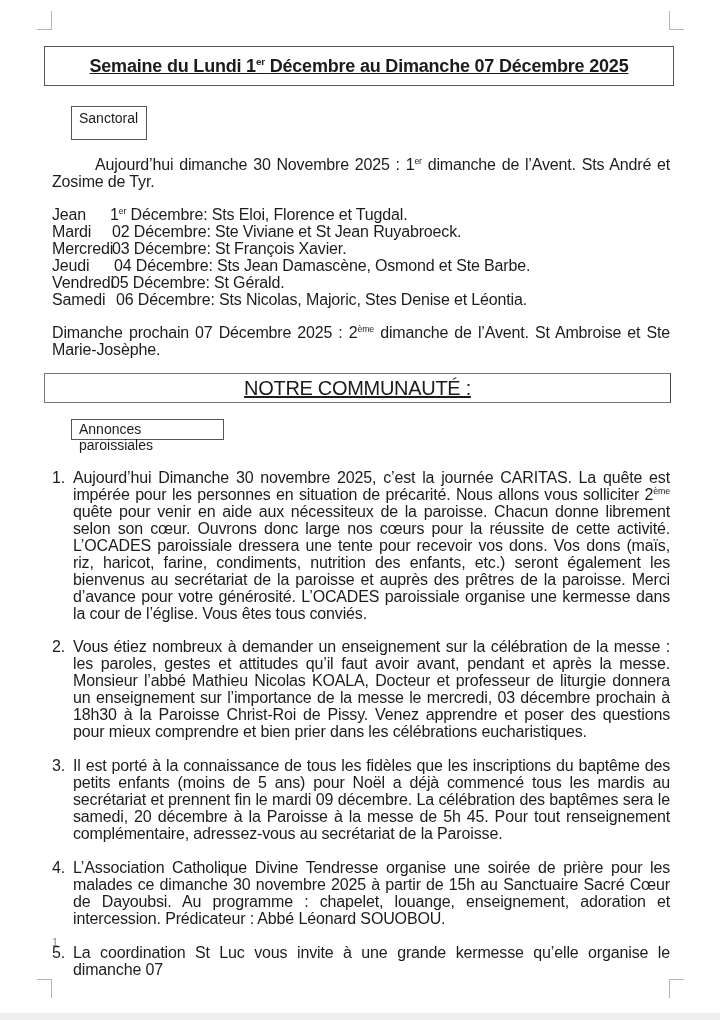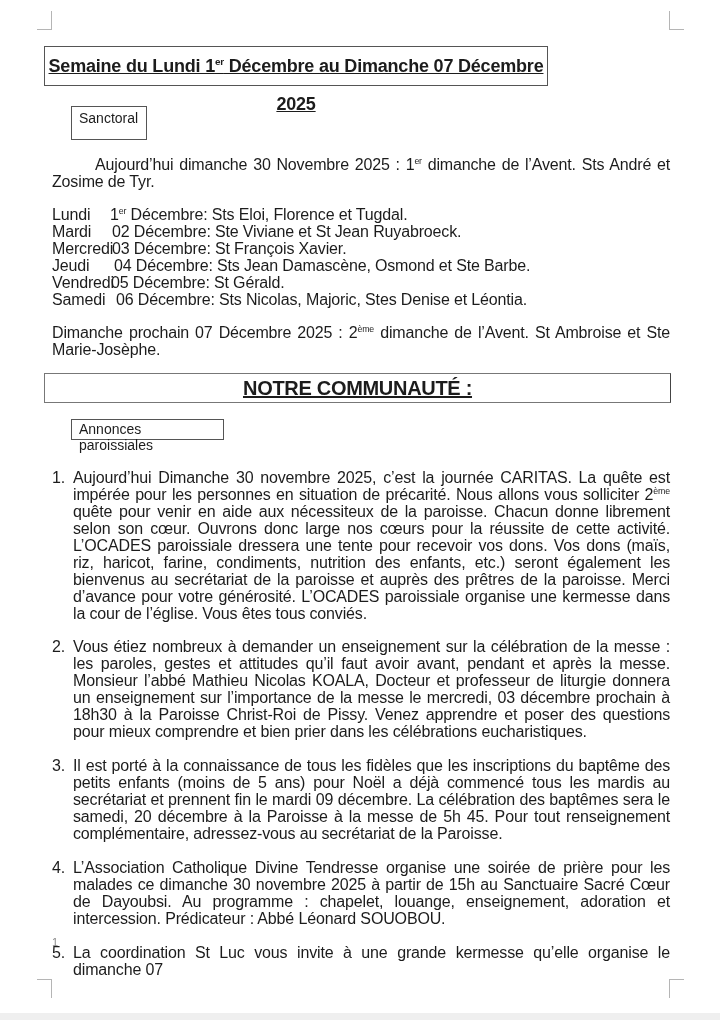--- a/index.html
+++ b/index.html
@@ -14,21 +14,21 @@
     width: 720px; height: 1013px;
     background: #ffffff;
   }
   .corner { position: absolute; width: 14px; height: 18px; border-color: #b5b5b5; border-style: solid; border-width: 0; }
   .corner.tl { left: 37px; top: 11px; border-right-width: 1px; border-bottom-width: 1px; }
   .corner.tr { left: 669px; top: 11px; border-left-width: 1px; border-bottom-width: 1px; }
   .corner.bl { left: 37px; top: 979px; border-right-width: 1px; border-top-width: 1px; }
   .corner.br { left: 669px; top: 979px; border-left-width: 1px; border-top-width: 1px; }
 
   .title-box {
-    position: absolute; left: 44px; top: 46px; width: 504px; height: 40px;
+    position: absolute; left: 44px; top: 46px; width: 630px; height: 40px;
     border: 1px solid #555;
     box-sizing: border-box;
     text-align: center;
   }
   .title-box h1 {
     margin: 0; font-size: 18px; font-weight: bold; line-height: 38px;
     text-decoration: underline; letter-spacing: -0.2px;
     font-family: "Liberation Sans Narrow", "Liberation Sans", sans-serif;
   }
   sup { font-size: 0.55em; line-height: 0; vertical-align: super; }
@@ -50,21 +50,21 @@
   .week { position: absolute; left: 52px; top: 206px; width: 500px; }
   .week-row { display: flex; height: 17px; white-space: nowrap; }
   .week-row .day { display: inline-block; }
   .week-row .date { display: inline-block; }
 
   .section-box {
     position: absolute; left: 44px; top: 373px; width: 627px; height: 30px;
     border: 1px solid #777; border-right-color: #444; box-sizing: border-box; text-align: center;
   }
   .section-box h2 {
-    margin: 0; font-size: 20px; font-weight: bold; line-height: 28px;
+    margin: 0; font-size: 20px; font-weight: normal; line-height: 28px;
     text-decoration: underline; letter-spacing: -0.3px;
   }
 
   .announcements { position: absolute; left: 52px; top: 469px; width: 618px; margin: 0; padding: 0; list-style: none; }
   .announcements li { position: relative; padding-left: 21px; text-align: justify; }
   .announcements li .num { position: absolute; left: 0; top: 0; }
   .a1 { margin-bottom: 16px; }
   .a2 { margin-bottom: 17px; }
   .a3 { margin-bottom: 17px; }
   .a4 { margin-bottom: 17px; }
@@ -87,21 +87,21 @@
   </div>
 
   <div class="label-box sanctoral">
     <span>Sanctoral</span>
   </div>
 
   <div class="para text today"><span>Aujourd’hui dimanche 30 Novembre 2025 : 1</span><sup>er</sup><span> dimanche de l’Avent. Sts André et Zosime de Tyr.</span></div>
 
   <div class="week text">
     <div class="week-row">
-      <span class="day" style="width:58px">Lundi</span>
+      <span class="day" style="width:58px">Jean</span>
       <span class="date"><span>1</span><sup>er</sup><span> Décembre</span></span>
       <span> : Sts Eloi, Florence et Tugdal.</span>
     </div>
     <div class="week-row">
       <span class="day" style="width:60px">Mardi</span>
       <span class="date"><span>02</span><span> Décembre</span></span>
       <span> : Ste Viviane et St Jean Ruyabroeck.</span>
     </div>
     <div class="week-row">
       <span class="day" style="width:60px">Mercredi</span>

